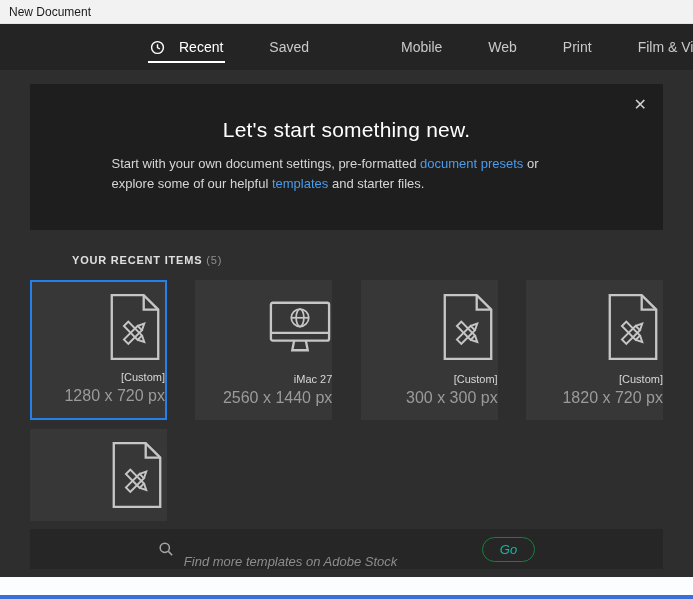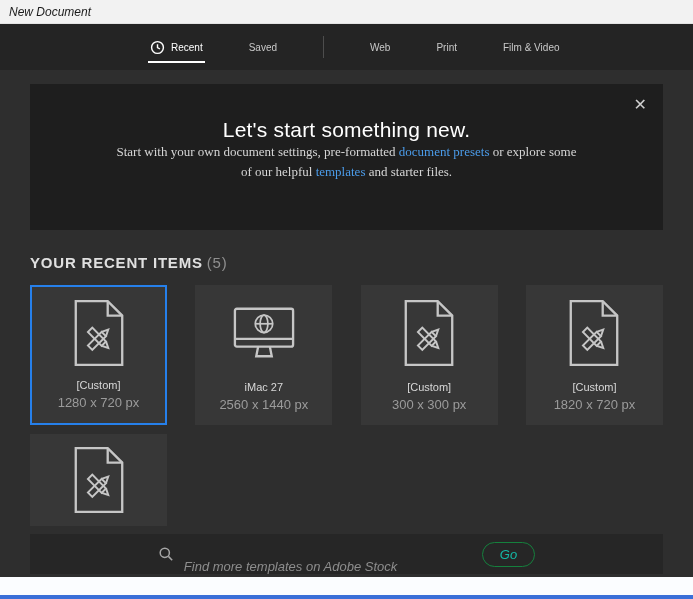--- a/index.html
+++ b/index.html
@@ -3,59 +3,59 @@
 <meta charset="utf-8">
 <style>
   * { margin:0; padding:0; box-sizing:border-box; }
   html,body { width:693px; height:599px; overflow:hidden; }
   body { font-family:"Liberation Sans", sans-serif; background:#ffffff; }
   .app { width:693px; height:599px; display:flex; flex-direction:column; background:#fff; }
 
   
   .titlebar { height:24px; background:#f2f2f2; display:flex; align-items:center;
               padding-left:9px; flex:0 0 auto; border-bottom:1px solid #e3e3e3; }
-  .titlebar .wtitle { font-size:12px; color:#1b1b1b;font-style:italic; }
+  .titlebar .wtitle { font-size:12px; color:#1b1b1b; }
 
   
   .dialog { flex:0 0 553px; background:#2e2e2e; display:flex; flex-direction:column; }
 
   
   .tabbar { height:46px; background:#242424; display:flex; align-items:center;
             gap:46px; padding-left:150px; flex:0 0 auto; }
-  .tab { position:relative; height:46px; display:flex; align-items:center; gap:6px;
-         font-size:10px; color:#c9c9c9; cursor:pointer; white-space:nowrap; }
+  .tab { position:relative; height:46px; display:flex; align-items:center; gap:14px;
+         font-size:14px; color:#c9c9c9; cursor:pointer; white-space:nowrap; }
   .tab.active { color:#ffffff; }
   .tab.active::after { content:""; position:absolute; left:-2px; right:-2px; bottom:7px;
                        height:2px; background:#ffffff; }
   .tab-divider { width:1px; height:22px; background:#4d4d4d; }
 
   .content { flex:1; padding:0 30px; }
 
   
   .hero { margin-top:14px; height:146px; background:#1e1e1e; position:relative;
           display:flex; flex-direction:column; align-items:center; }
   .hero-close { position:absolute; top:9px; right:12px; font-size:16px; color:#cfcfcf;
                 cursor:pointer; line-height:1; padding:4px; }
   .hero-title { margin-top:34px; font-size:21px; font-weight:400; color:#ffffff; letter-spacing:0.2px; }
-  .hero-desc { width:470px; text-align:center; font-size:13px;
-               line-height:1.55; color:#d6d6d6;font-family:Liberation Serif, serif; }
+  .hero-desc { margin-top:12px; width:470px; text-align:left; font-size:13px;
+               line-height:1.55; color:#d6d6d6; }
   .hero-link { color:#4b9cea; cursor:pointer; }
 
   
-  .section-label { margin-top:24px; font-size:15px; font-weight:700; letter-spacing:0.8px;
-                   color:#e0e0e0; }
+  .section-label { margin-top:24px; font-size:11px; font-weight:700; letter-spacing:0.8px;
+                   color:#e0e0e0;margin-left:42px; }
   .section-count { color:#8f8f8f; font-weight:400; margin-left:4px; }
 
   .grid { margin-top:14px; display:flex; justify-content:space-between; }
   .card { width:137px; height:140px; background:#373737; display:flex; flex-direction:column;
-          align-items:center; cursor:pointer; }
+          align-items:flex-end; cursor:pointer; }
   .card.selected { border:2px solid #2680eb; }
   .card .icon-area { flex:1; display:flex; align-items:center; justify-content:center; }
   .card-name { font-size:11px; color:#d8d8d8; }
-  .card-size { font-size:13px; color:#9b9b9b; margin:4px 0 13px; }
+  .card-size { font-size:16px; color:#9b9b9b; margin:4px 0 13px; }
 
   .grid-row2 { margin-top:9px; display:flex; }
   .card.cropped { height:92px; overflow:hidden; justify-content:center; }
 
   
   .search-row { margin-top:8px; height:40px; background:#262626; display:flex;
                 align-items:center; justify-content:center; }
   .search-icon { width:16px; height:16px; margin-right:10px; flex:0 0 auto; }
   .search-input { width:250px; background:transparent; border:none; outline:none;
                   font-size:13px; color:#cfcfcf; font-family:"Liberation Sans", sans-serif;margin-top:24px; }
@@ -89,20 +89,23 @@
             <path d="M8 4.5 V8 L10.6 9.6"></path>
           </svg>
         </span>
         <span>Recent</span>
       </div>
       <div class="tab">
         <span>Saved</span>
       </div>
       <div class="tab-divider"></div>
       <div class="tab">
+        <span>Mobile</span>
+      </div>
+      <div class="tab">
         <span>Web</span>
       </div>
       <div class="tab">
         <span>Print</span>
       </div>
       <div class="tab">
         <span>Film &amp; Video</span>
       </div>
     </div>
 

